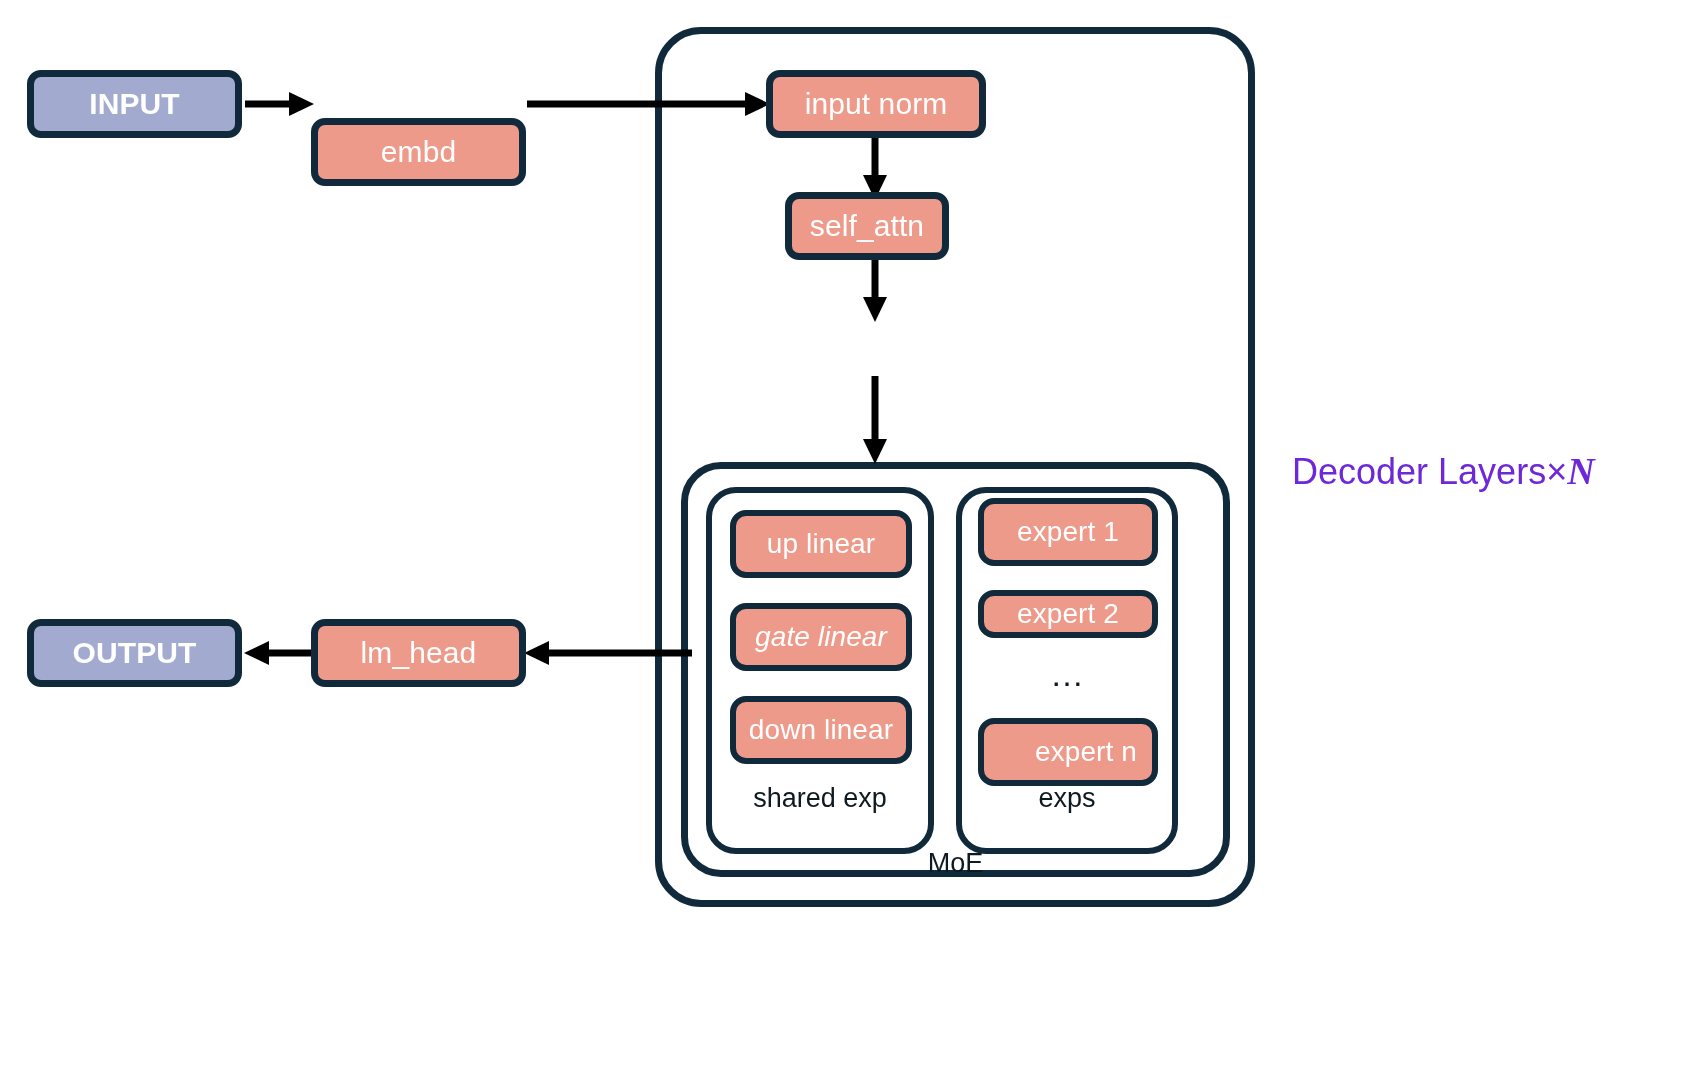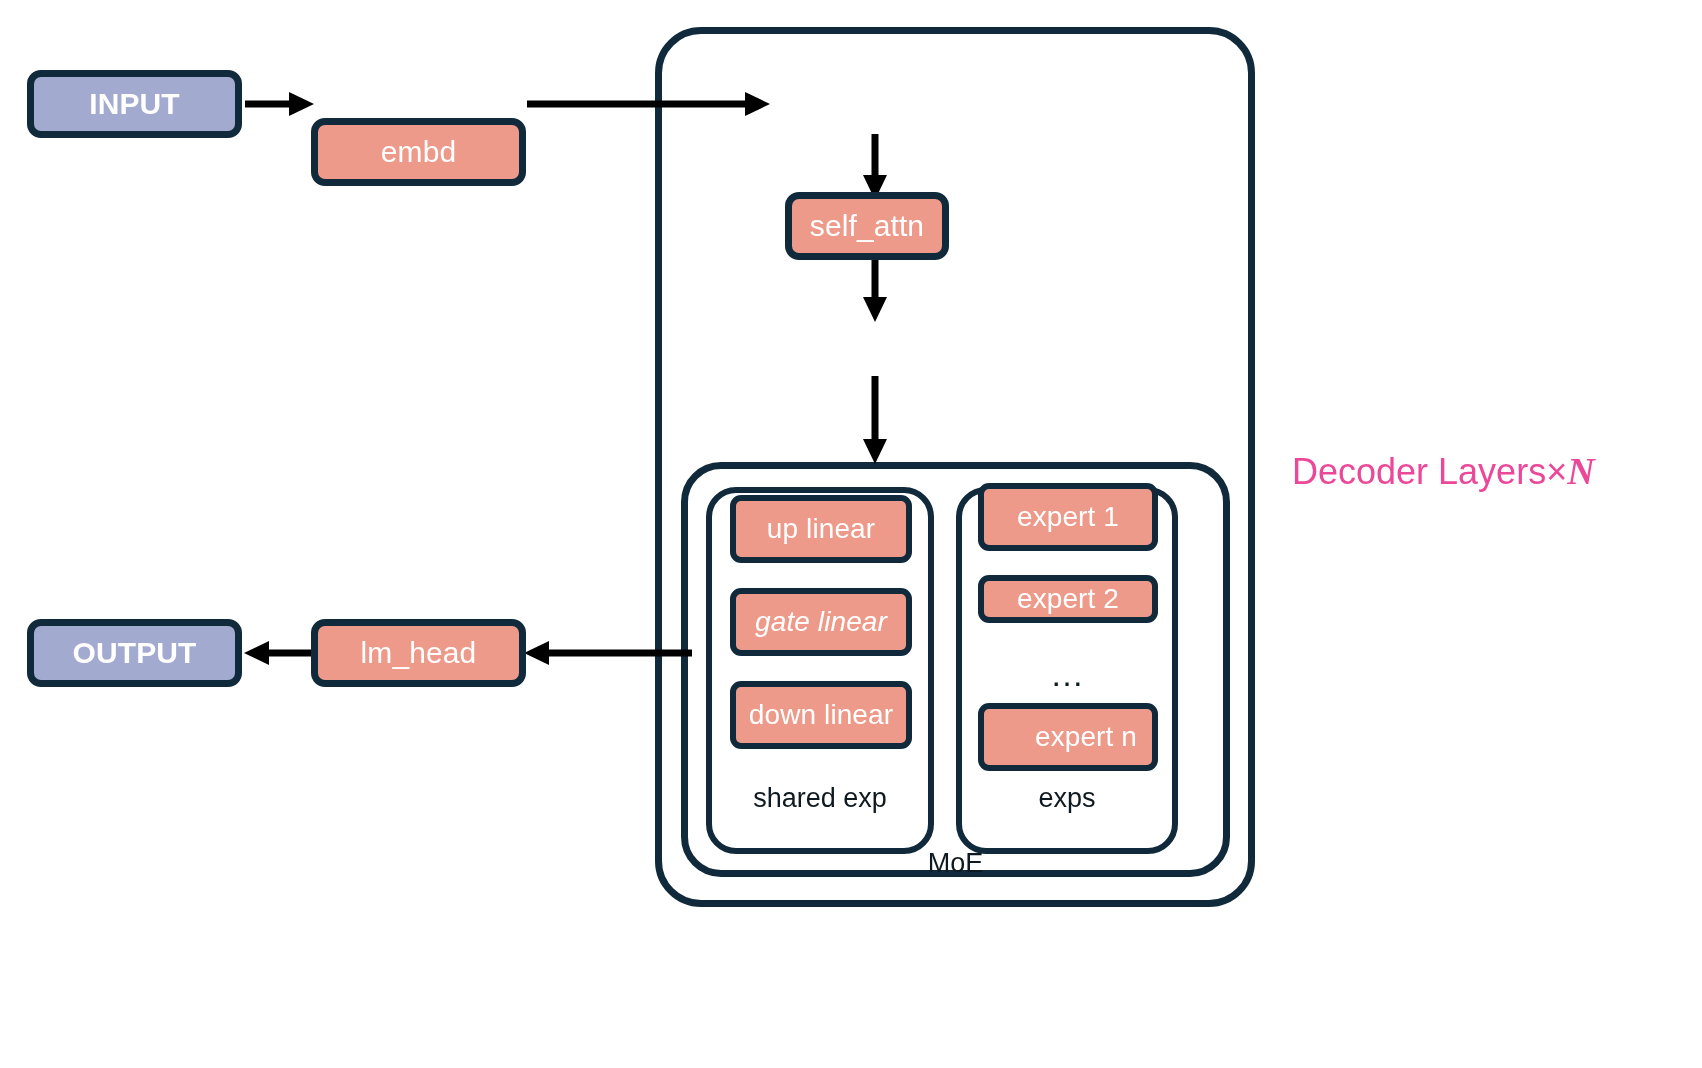--- a/index.html
+++ b/index.html
@@ -28,21 +28,21 @@
     border: 7px solid #10293b;
     border-radius: 14px;
     color: #ffffff;
     font-size: 30px;
     line-height: 1;
     letter-spacing: .1px;
     white-space: nowrap;
   }
   .node.blue  { background: #a2aacf; font-weight: bold; }
   .node.salmon{ background: #ee9a8a; }
-  .node.small { font-size: 28px; border-width: 6px; border-radius: 11px; }
+  .node.small { font-size: 28px; border-width: 6px; border-radius: 16px; margin-top: 15px; }
 
   
   .container {
     position: absolute;
     box-sizing: border-box;
     border: 7px solid #10293b;
     background: transparent;
   }
   #decoder-container { border-radius: 46px; }
   #moe-container     { border-radius: 40px; }
@@ -61,21 +61,21 @@
     position: absolute;
     color: #0f1a20;
     font-size: 34px;
     line-height: 1;
     letter-spacing: 2px;
     white-space: nowrap;
   }
 
   #decoder-caption {
     position: absolute;
-    color: #ec4899;
+    color: #6d28d9;
     font-size: 36px;
     line-height: 1;
     white-space: nowrap;
   }
   #decoder-caption .n-symbol {
     font-family: "Liberation Serif", serif;
     font-weight: bold;
     font-style: italic;
     font-size: 38px;
   }
@@ -147,20 +147,23 @@
   </div>
 
   <div class="node blue" style="left:27px; top:70px; width:215px; height:68px;">
     <span>INPUT</span>
   </div>
 
   <div class="node salmon" style="left:311px; top:70px; width:215px; height:68px;margin-top:48px;">
     <span>embd</span>
   </div>
 
+  <div class="node salmon" style="left:766px; top:70px; width:220px; height:68px;">
+    <span>input norm</span>
+  </div>
 
   <div class="node salmon" style="left:785px; top:192px; width:164px; height:68px;">
     <span>self_attn</span>
   </div>
 
 
   <div class="node salmon small" style="left:730px; top:495px; width:182px; height:68px;">
     <span>up linear</span>
   </div>
 

